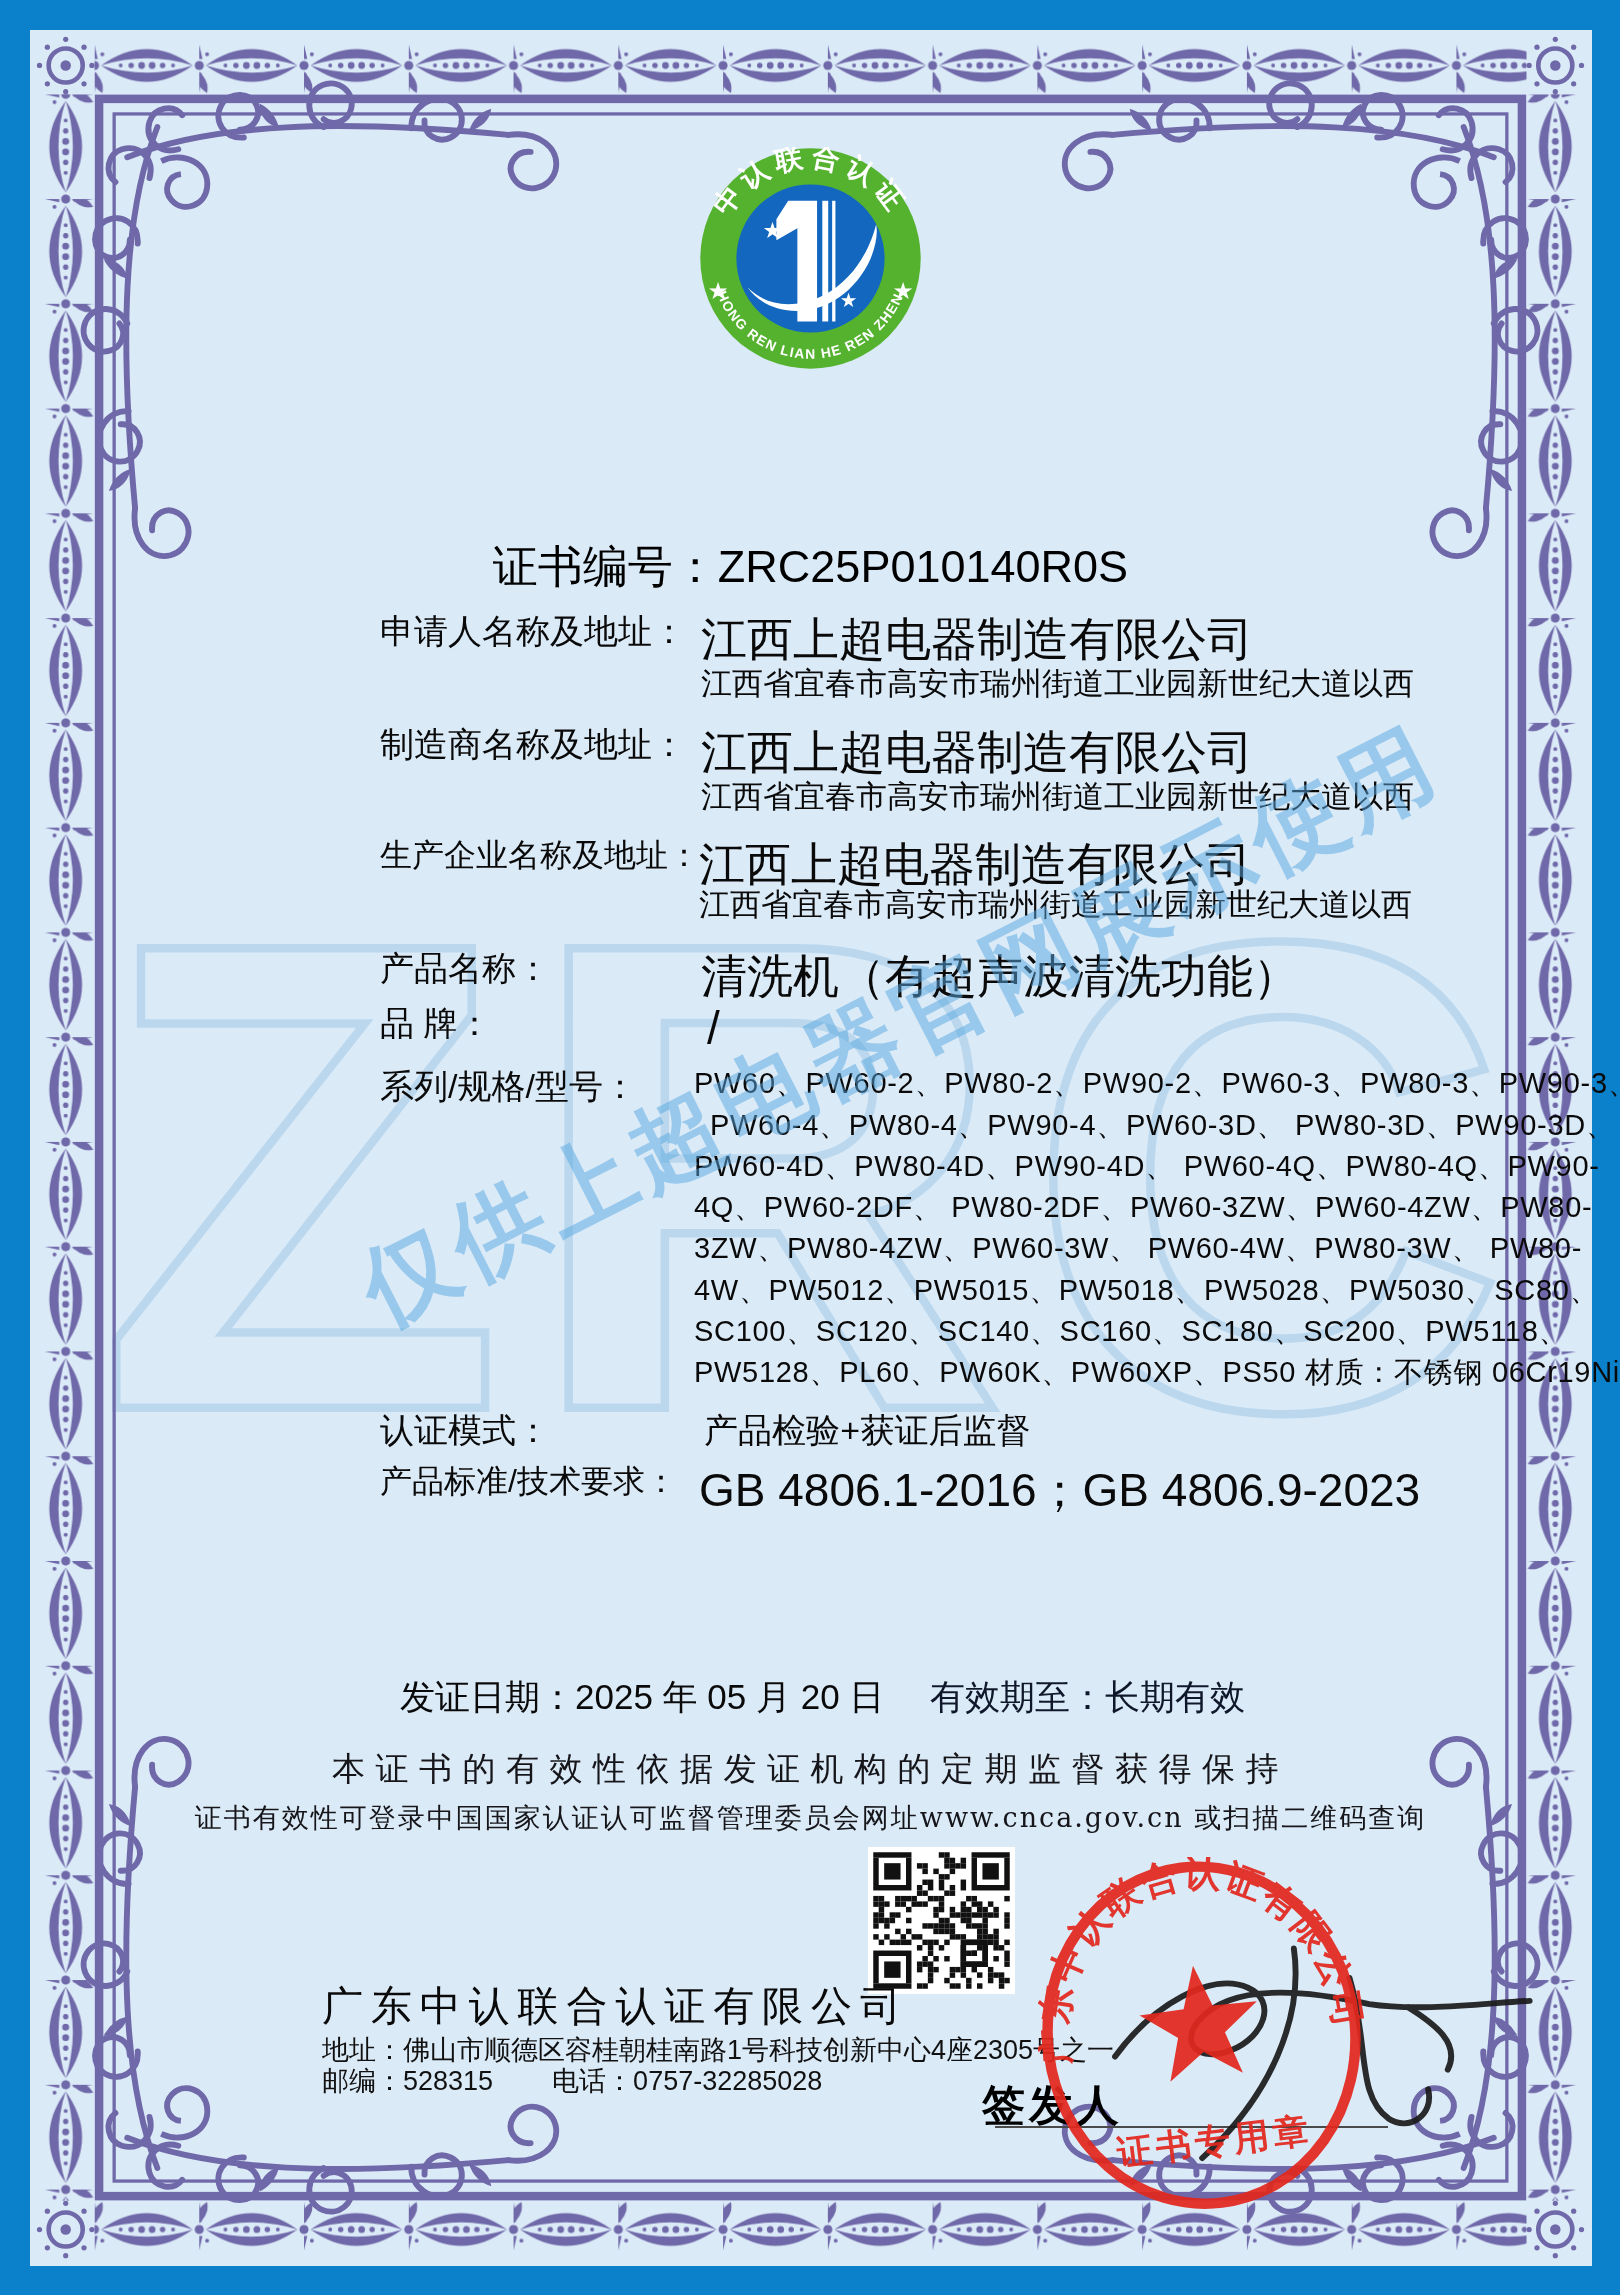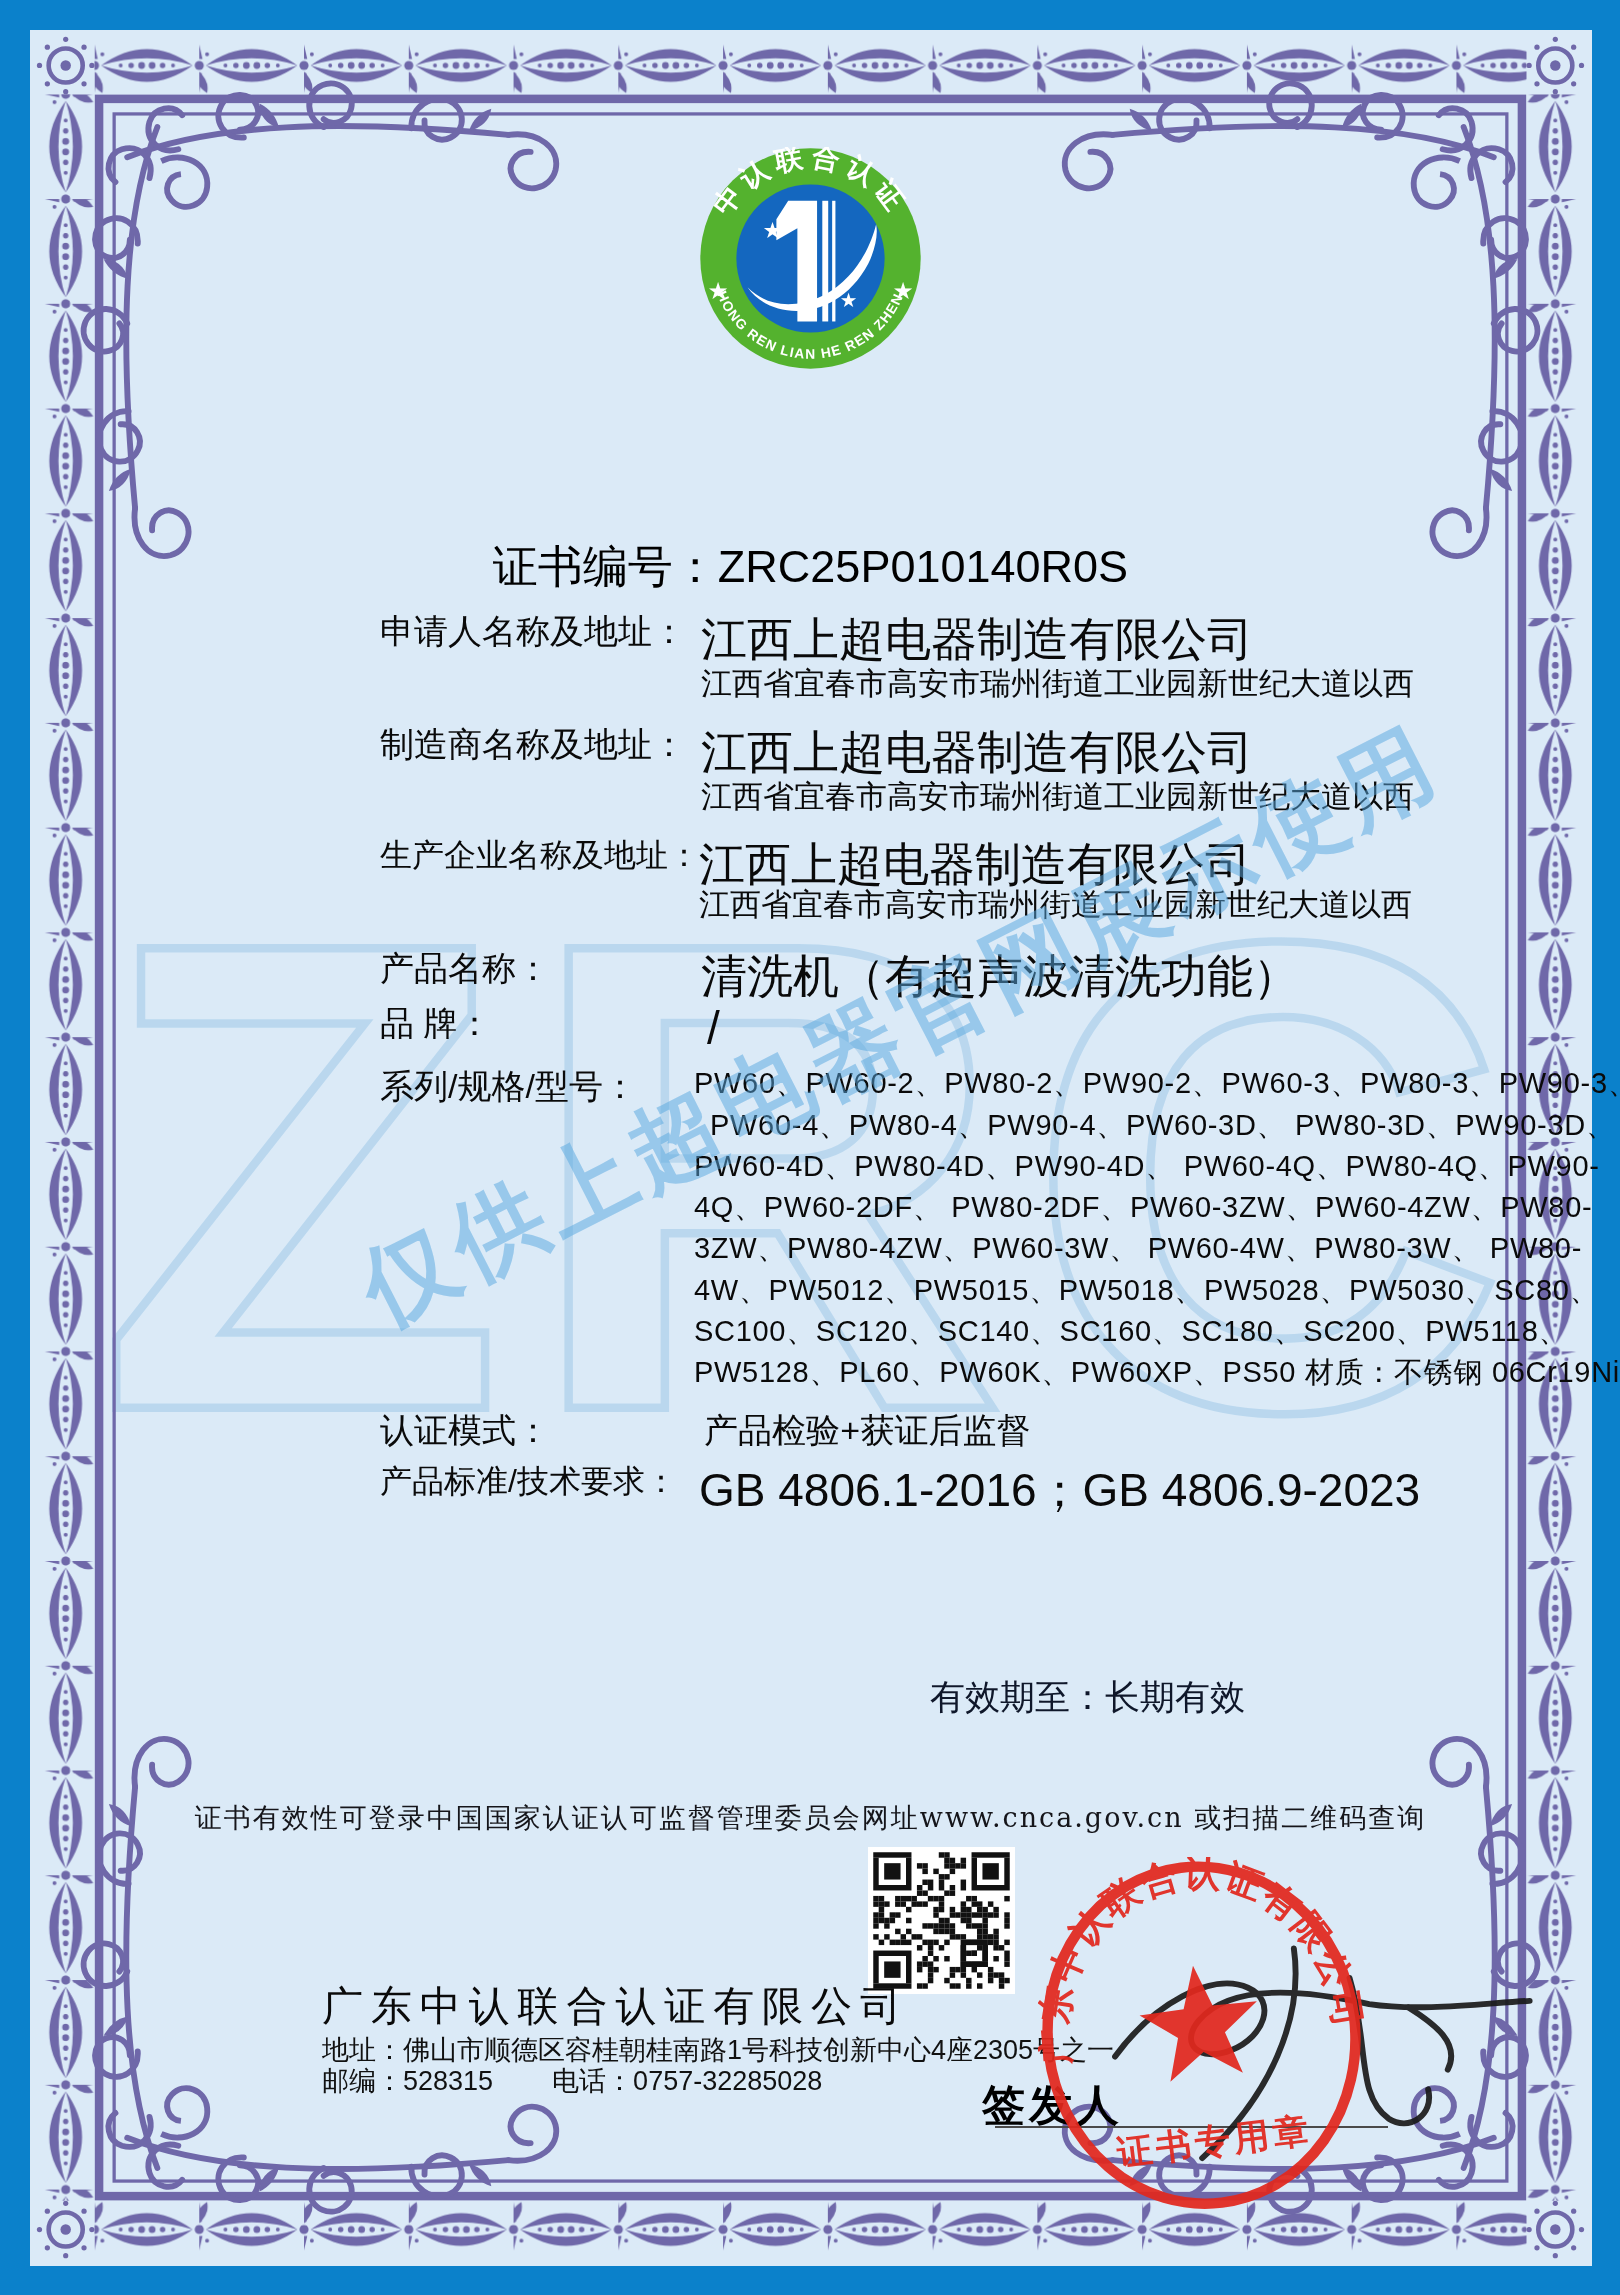--- a/index.html
+++ b/index.html
@@ -186,24 +186,28 @@
         <div class="models" style="left: 694px; top: 1271px;">4W、PW5012、PW5015、PW5018、PW5028、PW5030、SC80、</div>
         <div class="models" style="left: 694px; top: 1312px;">SC100、SC120、SC140、SC160、SC180、SC200、PW5118、</div>
         <div class="models" style="left: 694px; top: 1353px;">PW5128、PL60、PW60K、PW60XP、PS50  材质：不锈钢 06Cr19Ni10</div>
         <div class="f-label" style="left: 380px; top: 1408px;">认证模式：</div>
         <div class="val sm" style="left: 704px; top: 1408px;">产品检验+获证后监督</div>
         <div class="f-label sm" style="left: 380px; top: 1460px;">产品标准/技术要求：</div>
         <div class="val" style="left: 699px; top: 1460px;">GB 4806.1-2016；GB 4806.9-2023</div>
       </div>
 
 
+    <div class="d-issue dateline">
+      <span>发证日期：</span><span>2025 年 05 月 20 日</span>
+    </div>
     <div class="d-valid dateline">
       <span>有效期至：</span><span>长期有效</span>
     </div>
 
+    <div class="note-main">本证书的有效性依据发证机构的定期监督获得保持</div>
     <div class="note-query">证书有效性可登录中国国家认证认可监督管理委员会网址www.cnca.gov.cn 或扫描二维码查询</div>
 
     <svg class="abs" style="left:868px;top:1847px;" width="147" height="147" viewBox="0 0 224 224">
       <rect x="0" y="0" width="224" height="224" fill="#ffffff"></rect>
       <g id="qr-modules" fill="#111111">
           <rect x="8.00" y="8.00" width="58.24" height="8.32"></rect>
           <rect x="8.00" y="57.92" width="58.24" height="8.32"></rect>
           <rect x="8.00" y="16.32" width="8.32" height="41.60"></rect>
           <rect x="57.92" y="16.32" width="8.32" height="41.60"></rect>
           <rect x="24.64" y="24.64" width="24.96" height="24.96"></rect>

